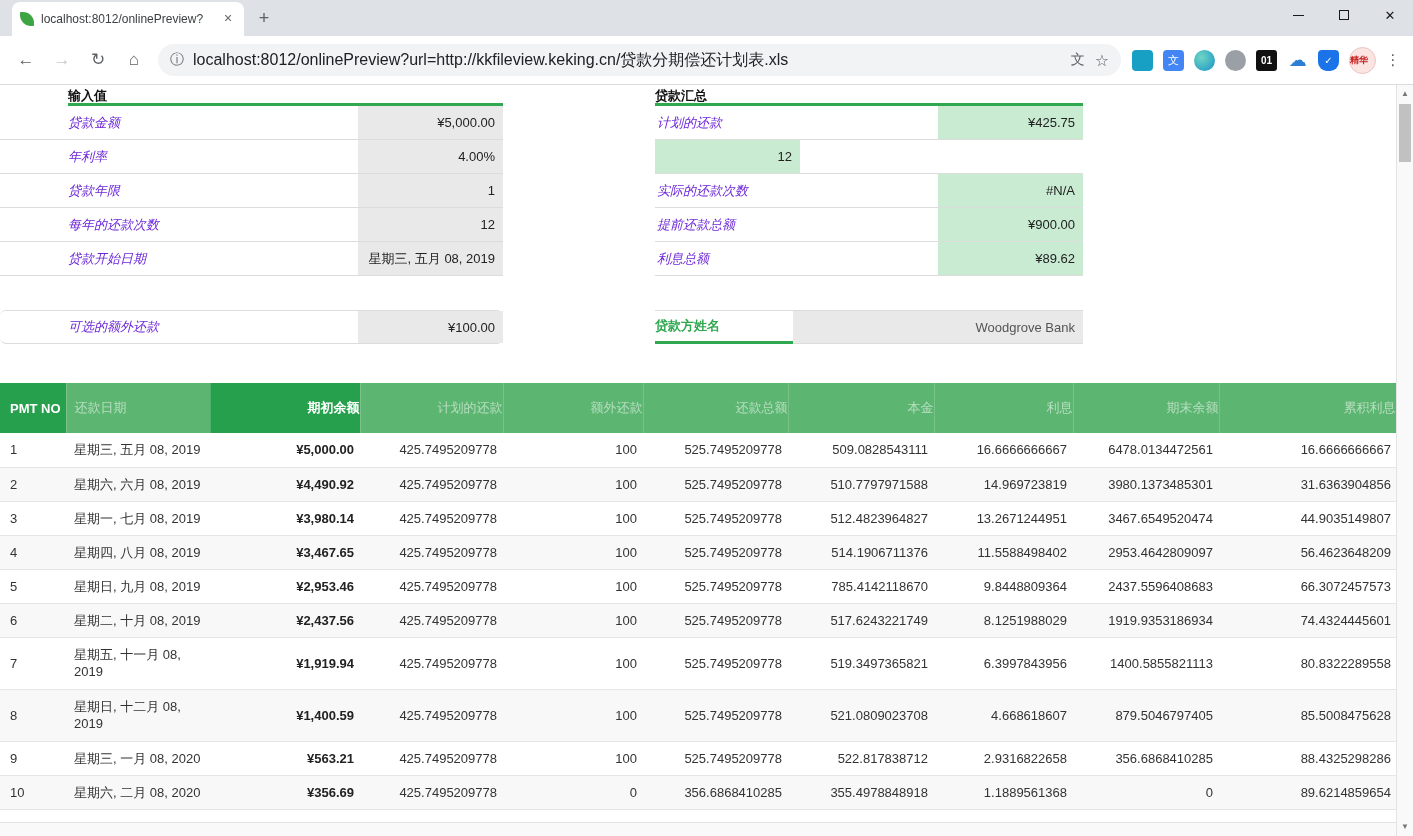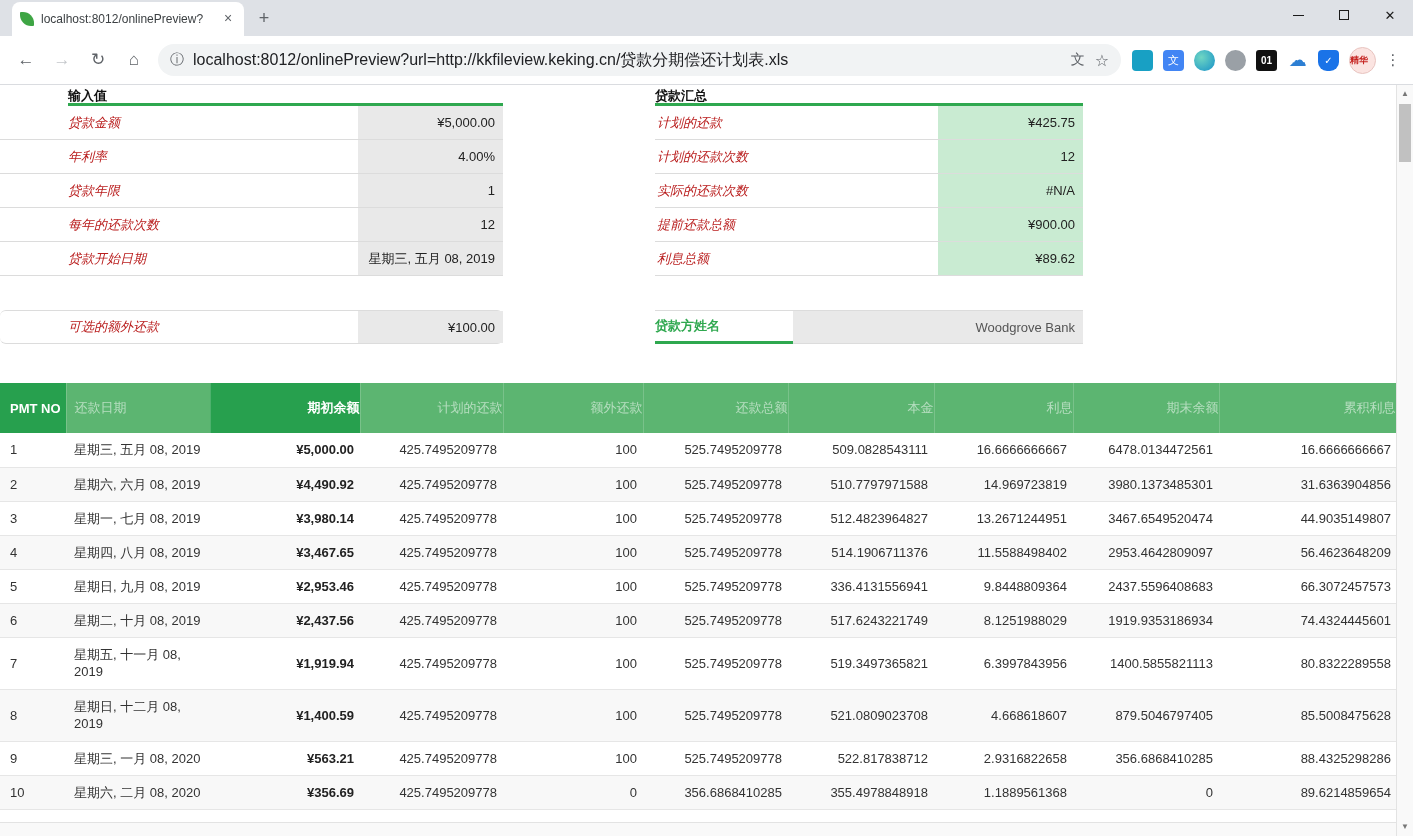--- a/index.html
+++ b/index.html
@@ -49,21 +49,21 @@
   .content { position:relative; width:1413px; height:751px; background:#fff; }
   .sheet { position:absolute; top:0; left:0; width:1396px; height:737px; overflow:hidden; }
 
   .sec-title { height:19px; line-height:18px; font-size:13px; font-weight:bold; color:#111;
     border-bottom:3px solid var(--accent-green,#2FA84F); }
   .input-table { position:absolute; left:0; top:2px; width:503px; }
   .input-table .sec-title { margin-left:68px; }
   .summary-table { position:absolute; left:655px; top:2px; width:428px; }
 
   .vrow { height:34px; display:flex; align-items:stretch; border-bottom:1px solid #DCDCDC; }
-  .vlabel { flex:1; display:flex; align-items:center; font-size:13px; font-style:italic; color:#b91c1c; }
+  .vlabel { flex:1; display:flex; align-items:center; font-size:13px; font-style:italic; color:#6d28d9; }
   .input-table .vlabel { padding-left:68px; }
   .summary-table .vlabel { padding-left:2px; }
   .vvalue { width:145px; display:flex; align-items:center; justify-content:flex-end;
     padding-right:8px; font-size:13px; color:#222; }
   .input-val { background:var(--input-bg,#E9E9E9); }
   .summary-val { background:var(--summary-bg,#C9EBD2); }
   .blank-row { height:34px; }
   .extra-row { border-top:1px solid #DCDCDC;border-radius:6px; }
 
   .lender-row { height:34px; display:flex; align-items:stretch; border-top:1px solid #DCDCDC; }
@@ -188,21 +188,20 @@
       </div>
 
       <div class="summary-table">
         <div class="sec-title">贷款汇总</div>
         <div id="summary-rows">
             <div class="vrow">
               <div class="vlabel">计划的还款</div>
               <div class="vvalue summary-val">¥425.75</div>
             </div>
             <div class="vrow">
-              <div class="vlabel">计划的还款次数</div>
               <div class="vvalue summary-val">12</div>
             </div>
             <div class="vrow">
               <div class="vlabel">实际的还款次数</div>
               <div class="vvalue summary-val">#N/A</div>
             </div>
             <div class="vrow">
               <div class="vlabel">提前还款总额</div>
               <div class="vvalue summary-val">¥900.00</div>
             </div>
@@ -282,21 +281,21 @@
               <td class="c8">2953.4642809097</td>
               <td class="c9">56.4623648209</td>
             </tr>
             <tr>
               <td class="c0">5</td>
               <td class="c1">星期日, 九月 08, 2019</td>
               <td class="c2">¥2,953.46</td>
               <td class="c3">425.7495209778</td>
               <td class="c4">100</td>
               <td class="c5">525.7495209778</td>
-              <td class="c6">336.4131556941</td>
+              <td class="c6">785.4142118670</td>
               <td class="c7">9.8448809364</td>
               <td class="c8">2437.5596408683</td>
               <td class="c9">66.3072457573</td>
             </tr>
             <tr>
               <td class="c0">6</td>
               <td class="c1">星期二, 十月 08, 2019</td>
               <td class="c2">¥2,437.56</td>
               <td class="c3">425.7495209778</td>
               <td class="c4">100</td>

